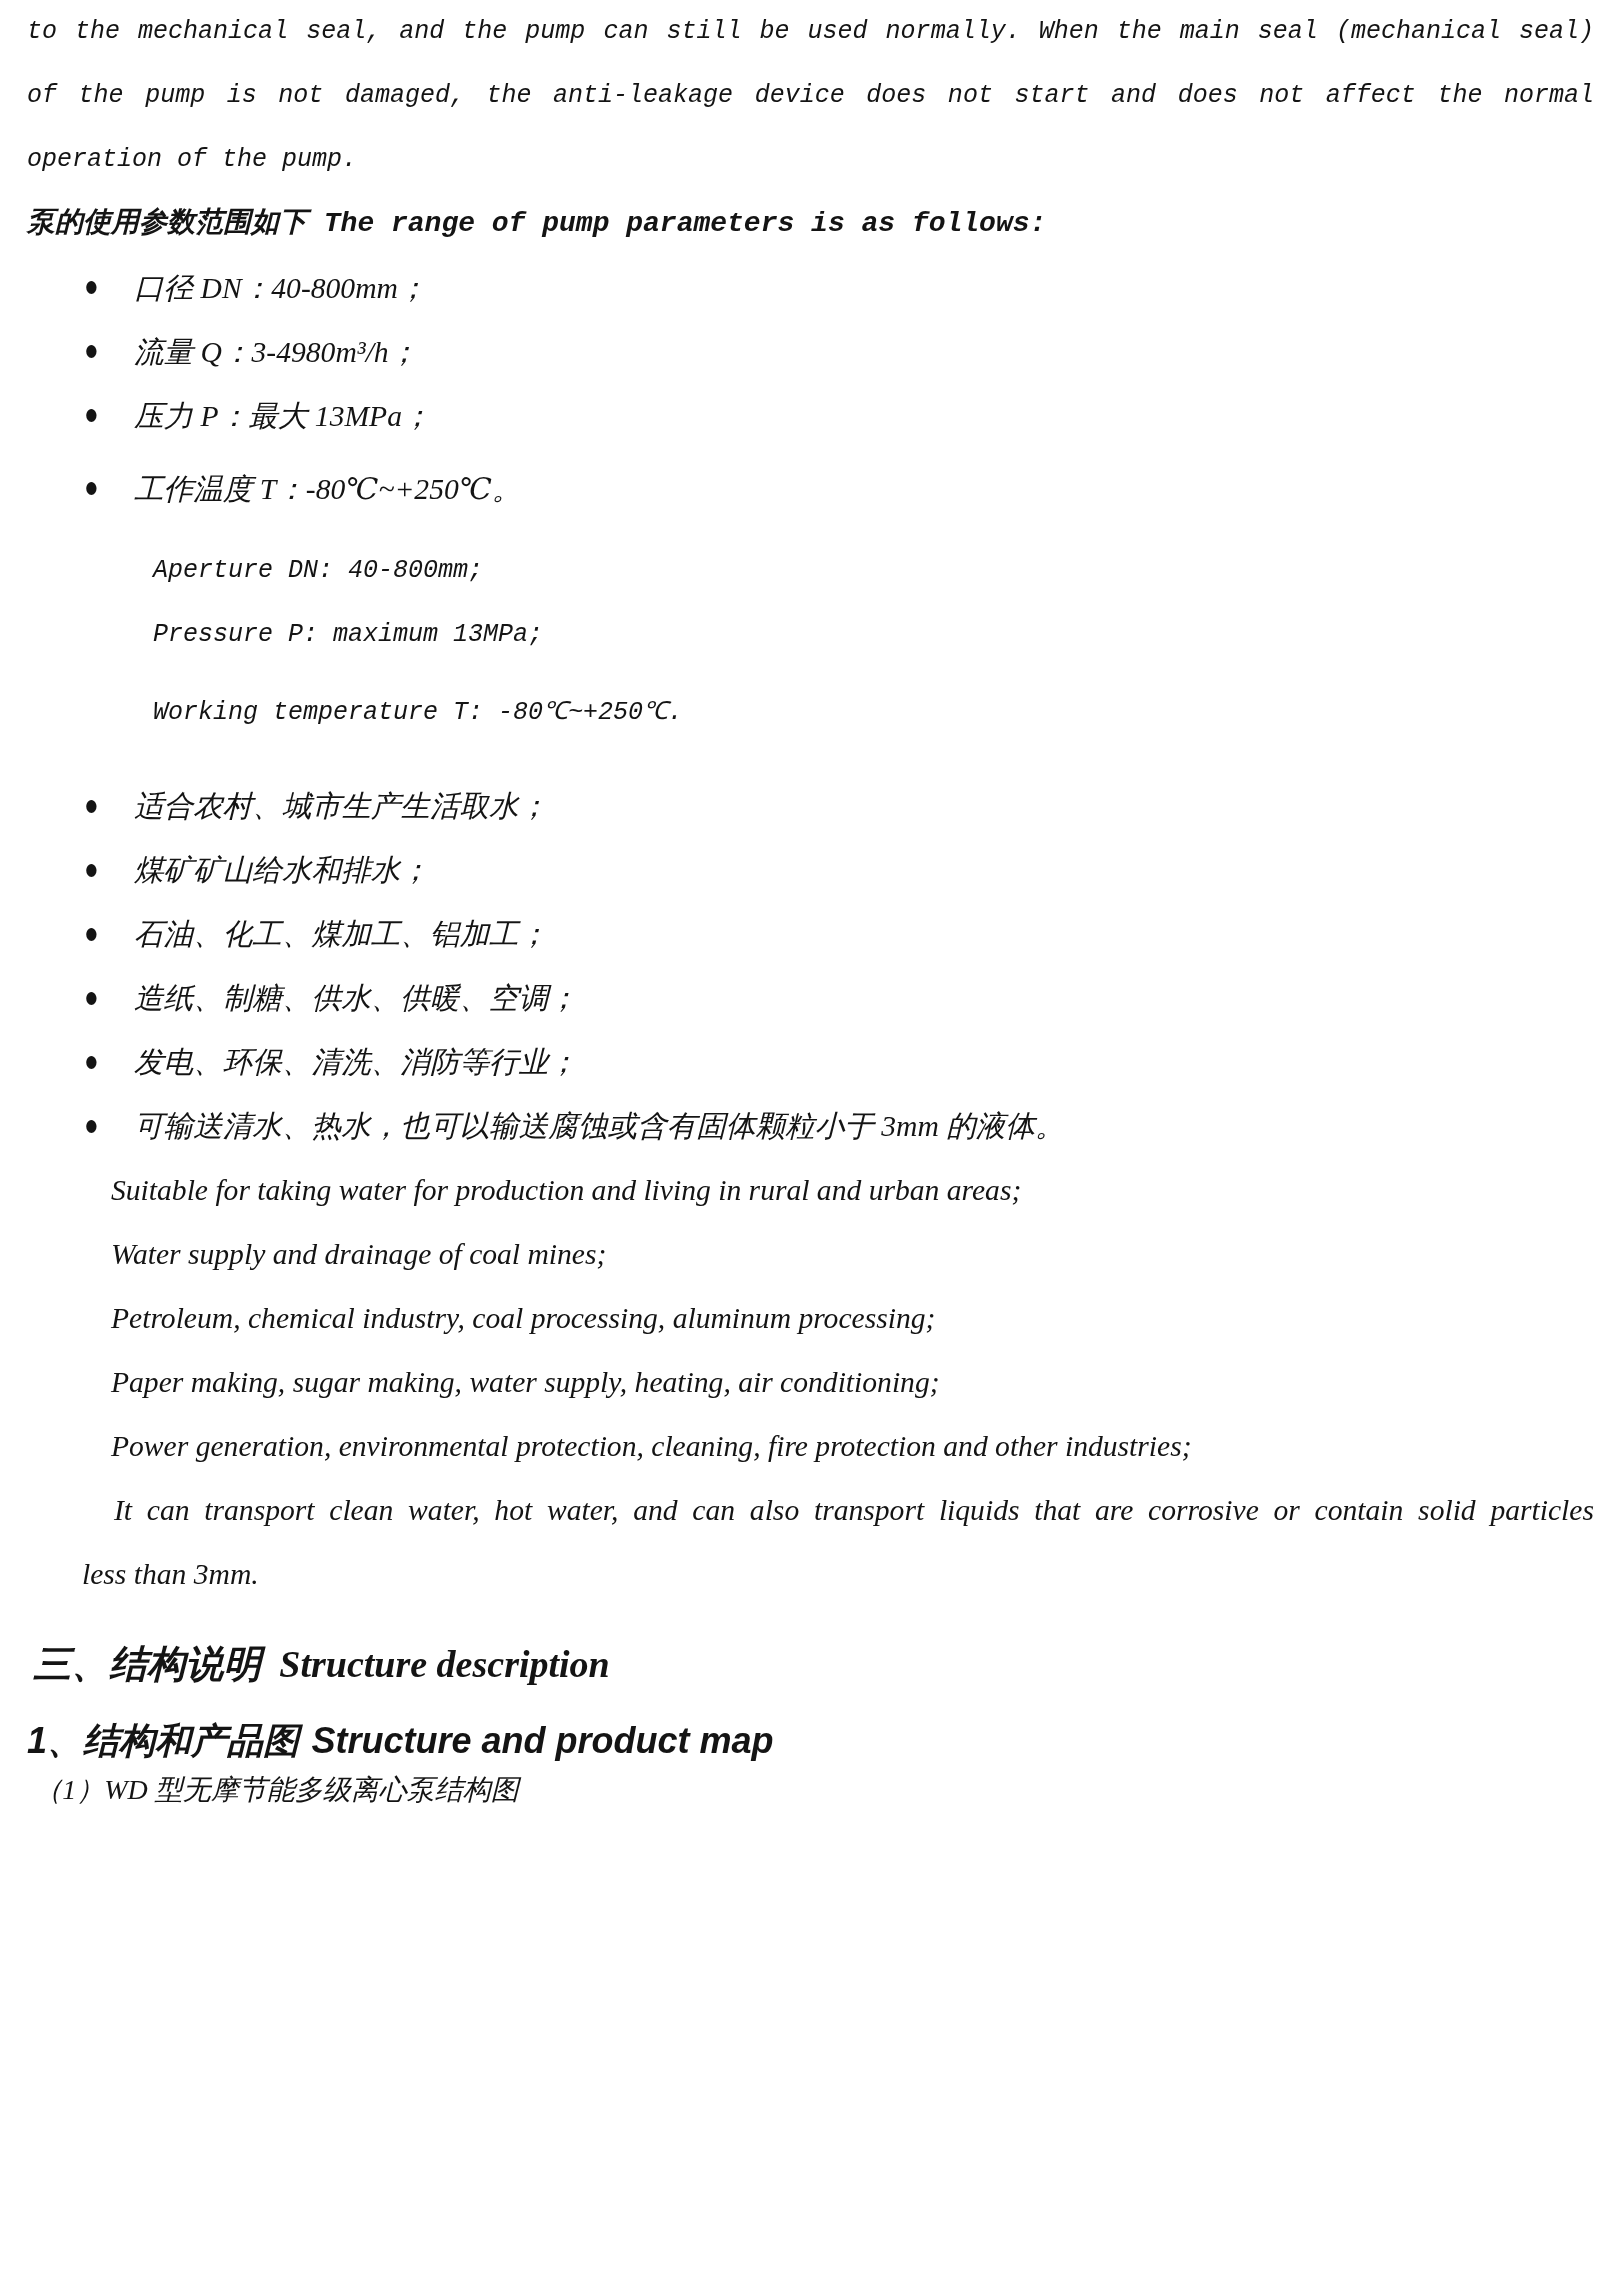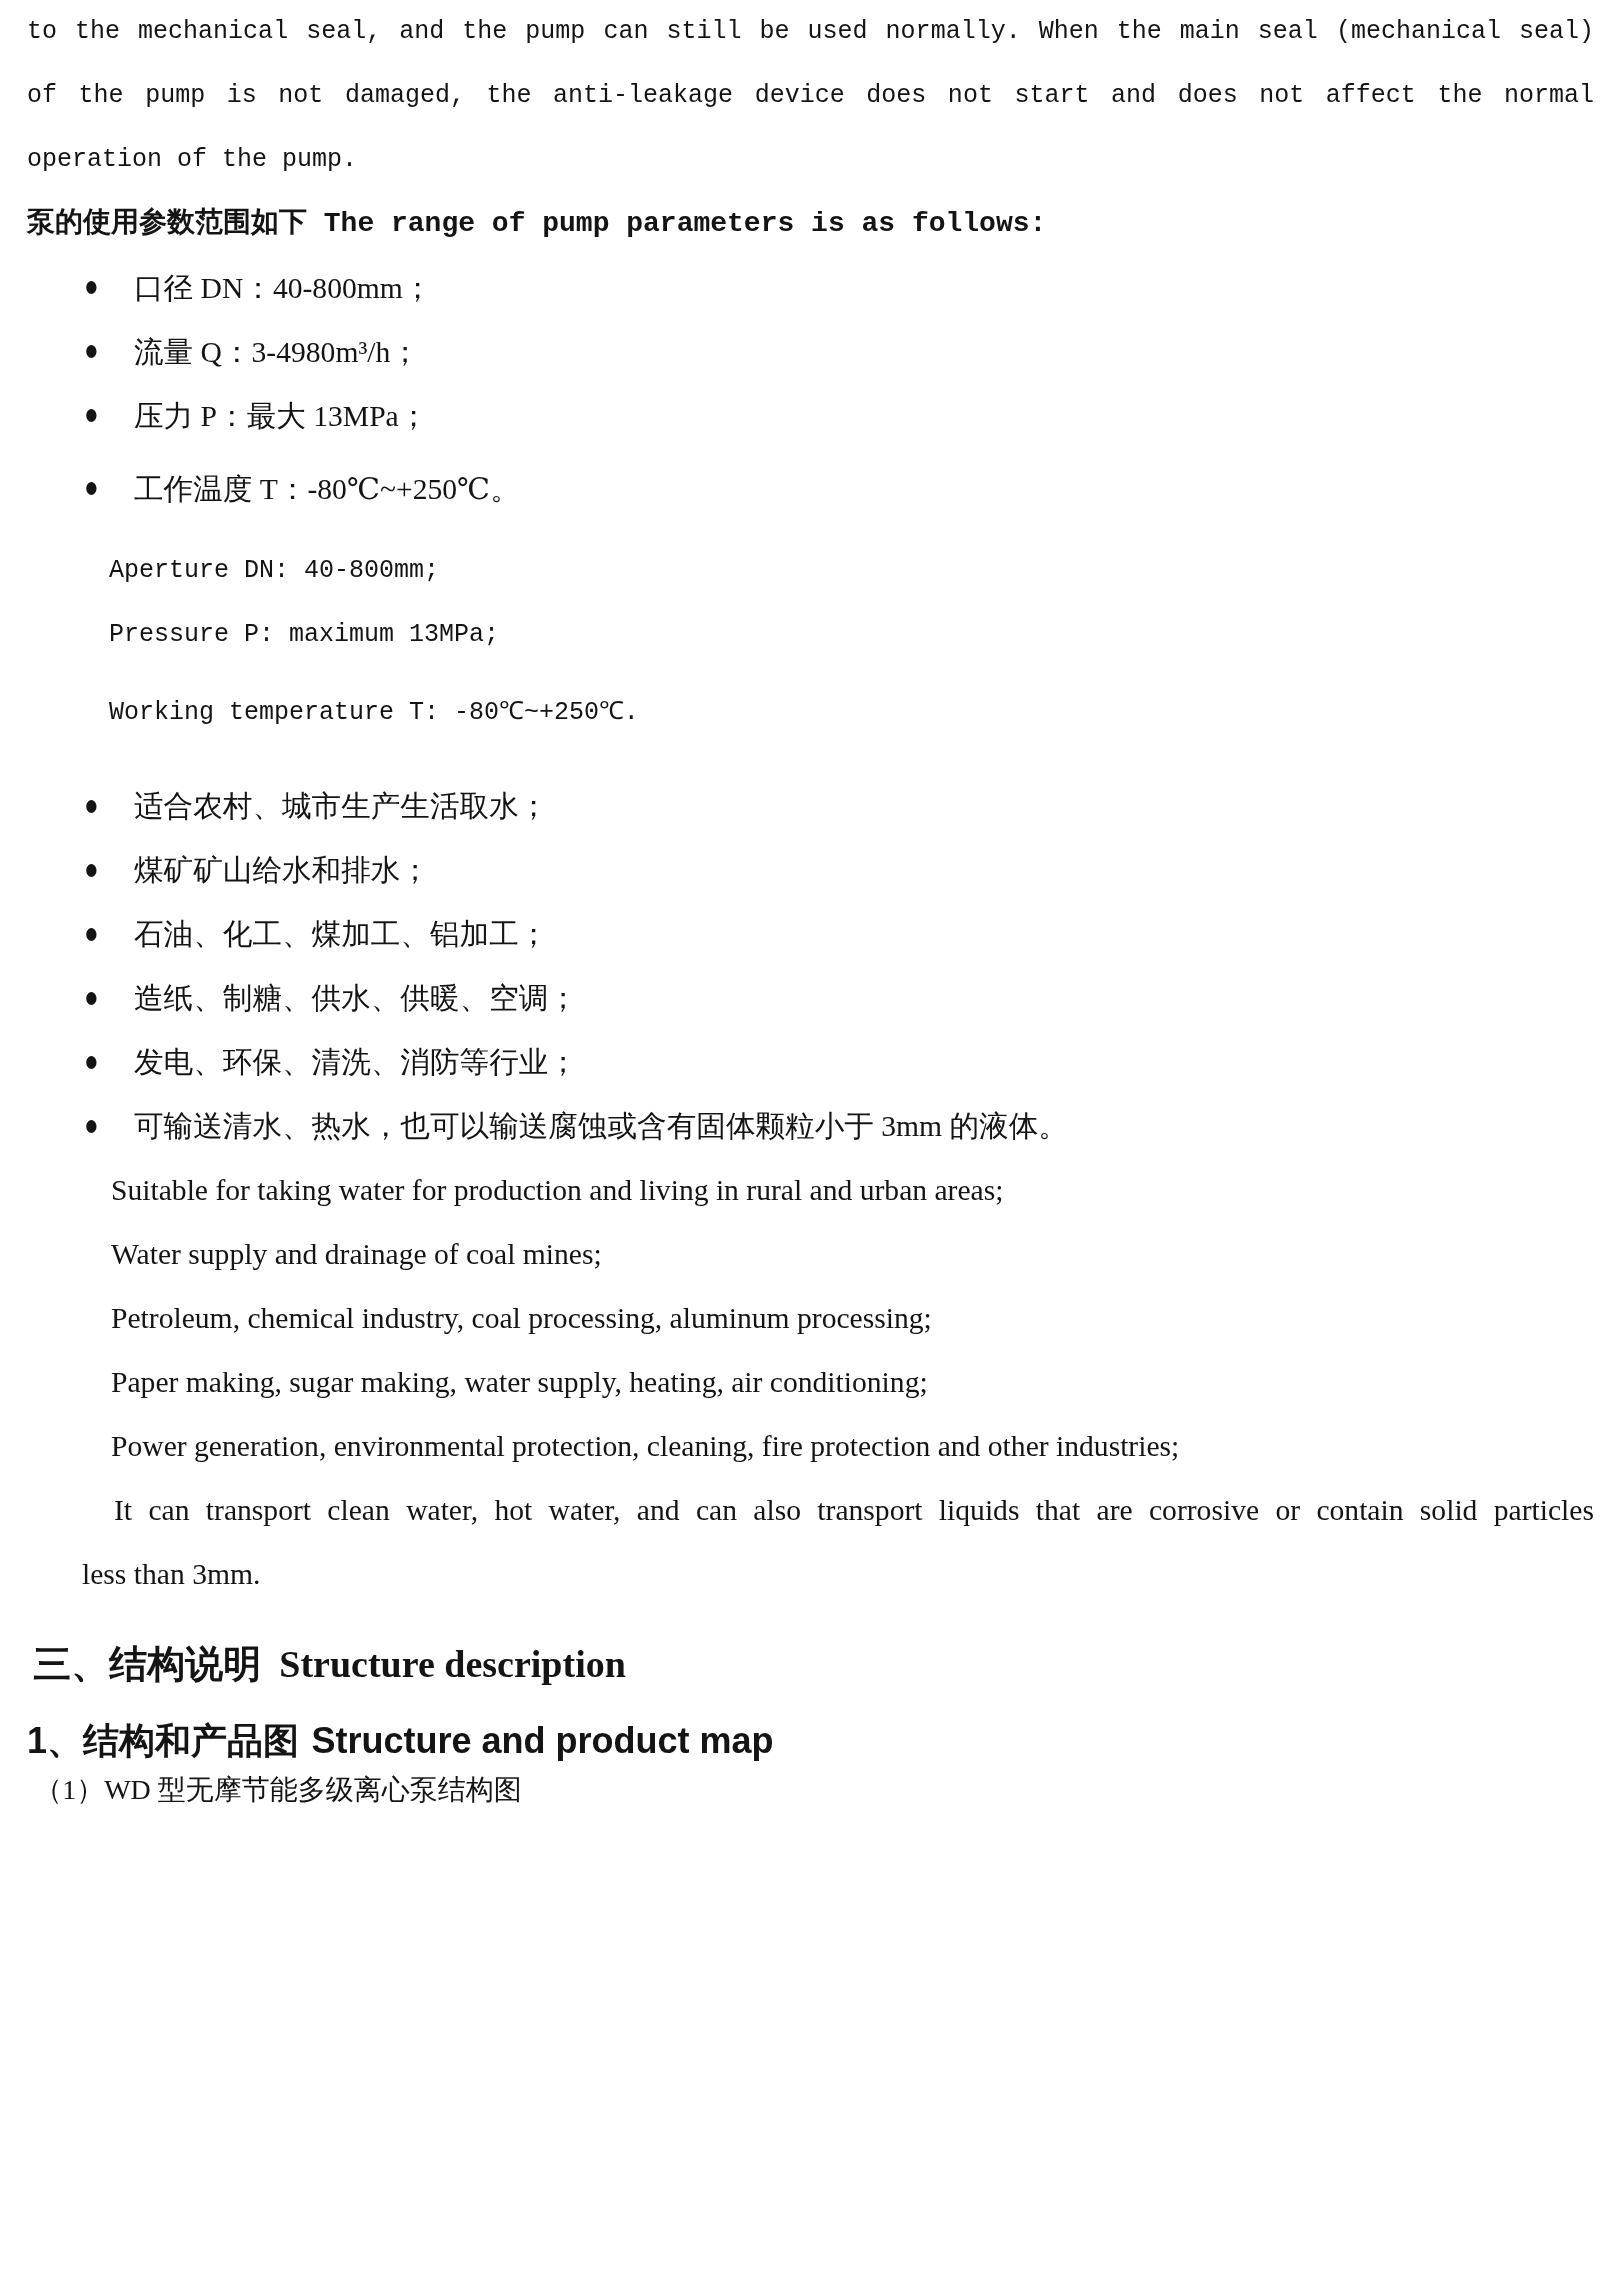--- a/index.html
+++ b/index.html
@@ -1,20 +1,21 @@
 <!DOCTYPE html>
 <html style="font-size:14.3px"><head>
 <meta charset="utf-8">
 <style>
   html, body { margin:0; padding:0; background:#ffffff; }
   body { width:1621px; height:2293px; color:#141414; }
   .page {
     position:relative; width:1621px; height:2293px;
     box-sizing:border-box; padding:0 27px; overflow:hidden;
     background:#ffffff;
+    font-style:italic;
   }
   
   .mono { font-family:"Liberation Mono", "DejaVu Sans Mono", monospace; }
   .serif { font-family:"Liberation Serif", "DejaVu Serif", serif; }
   .sans  { font-family:"Liberation Sans", "DejaVu Sans", sans-serif; }
 
   .intro { font-size:25px; line-height:64px; margin:0; }
   .intro .jline { display:block; text-align:justify; text-align-last:justify; }
   .intro .lline { display:block; text-align:left; }
 
@@ -24,21 +25,21 @@
 
   ul.bullets { margin:0; padding:0; list-style:none; font-size:29.6px; }
   ul.bullets li { position:relative; padding-left:107px; line-height:64px; }
   ul.bullets li .dot {
     position:absolute; left:57px; top:-1.8px; font-size:24px;
     transform:scaleY(1.25); display:inline-block;
   }
   ul.bullets li.gap-top { margin-top:9px; }
 
   .en-mono-list { margin:18px 0 0 82px; font-size:25px; line-height:64px; }
-  .en-mono-list .list-line { display:block; }
+  .en-mono-list .list-line { display:block;margin-left:44px; }
   .en-mono-list .gap-top { margin-top:14.3px; }
 
   .sec-heading { margin:45px 0 0 6.3px; font-size:38px; line-height:56px; font-weight:bold; }
   .sec-heading .en { margin-left:18px; }
   .sec-heading.tight { margin-top:30px; }
 
   .bullets.scope { margin-top:29px; }
 
   .en-serif-list { margin:0 0 0 84px; font-size:29.6px; line-height:64px; }
   .en-serif-list .list-line { display:block; }

